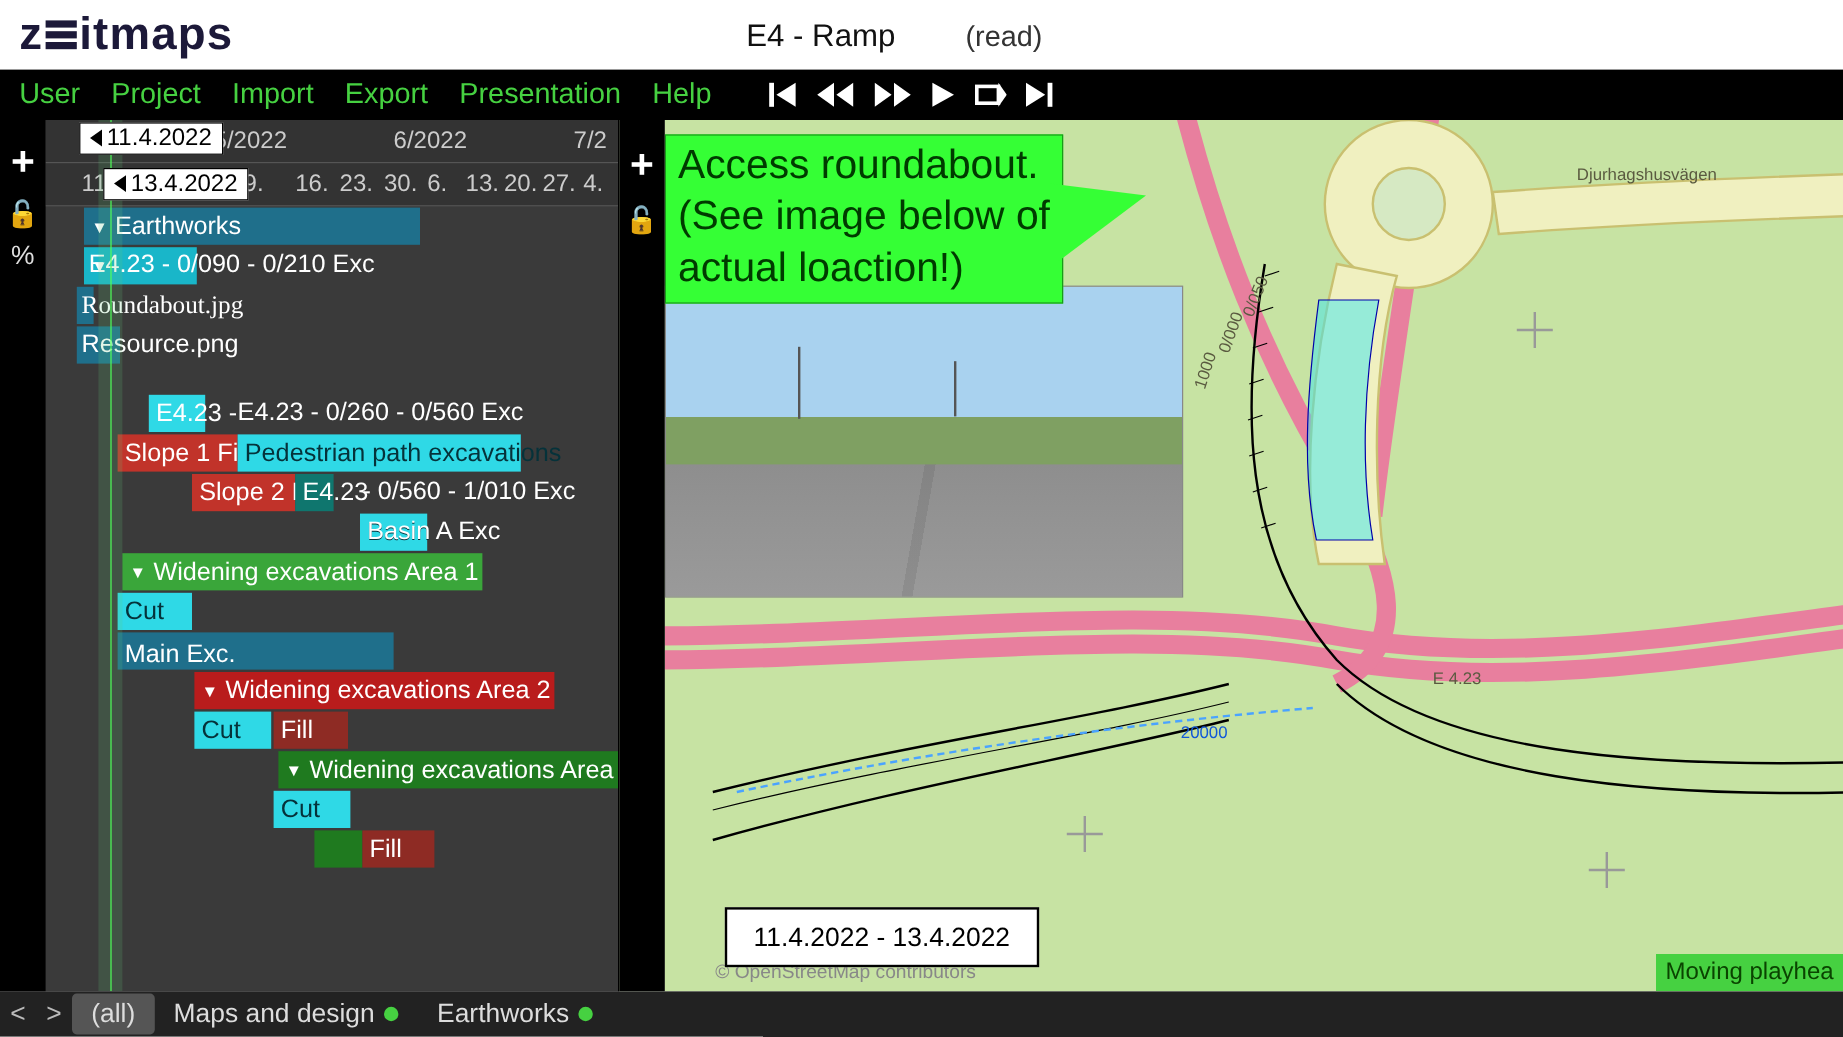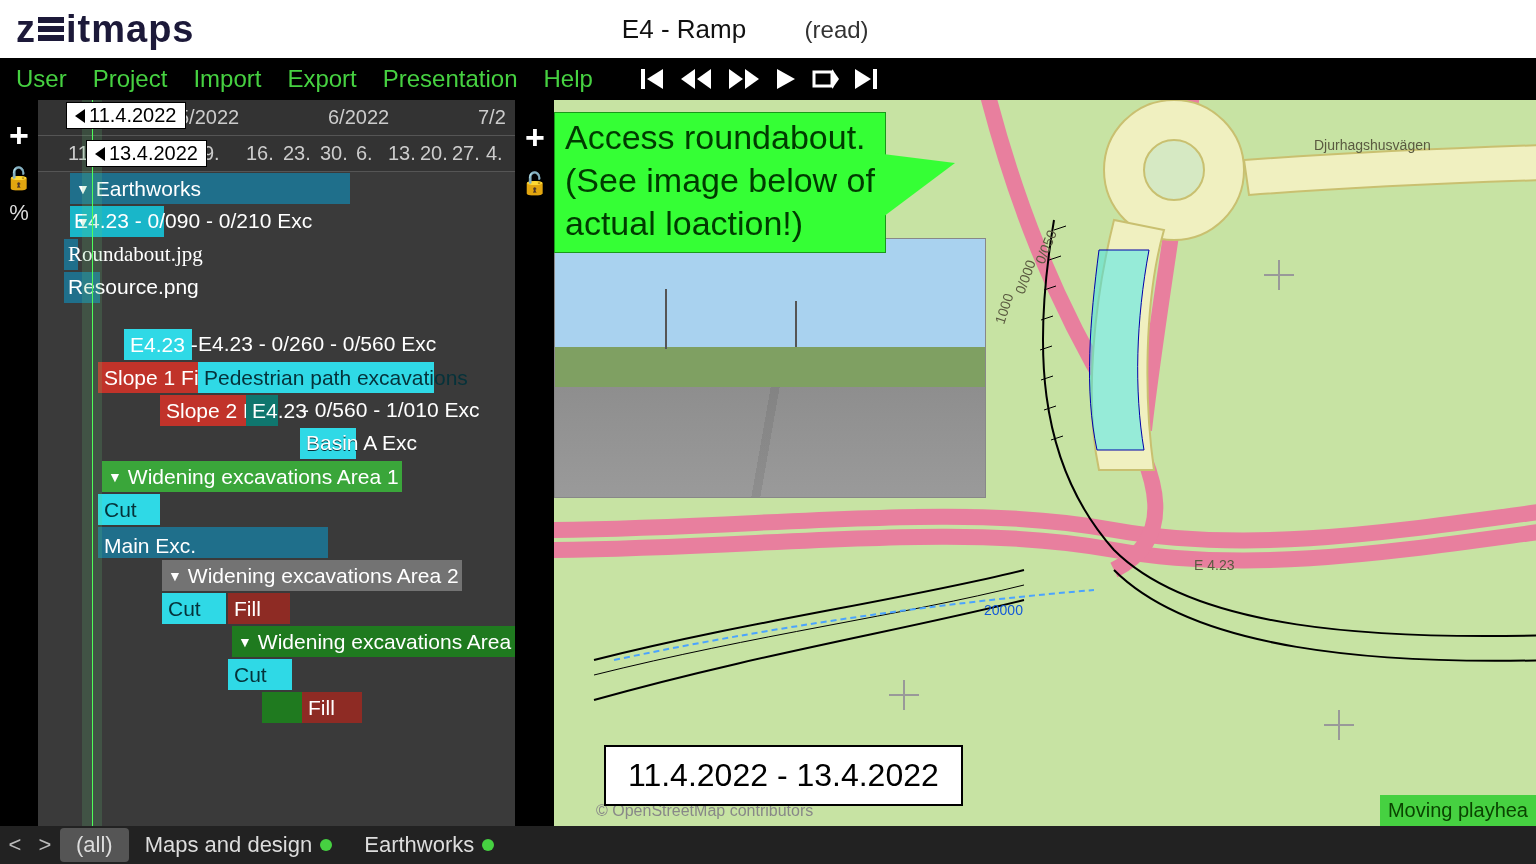--- a/index.html
+++ b/index.html
@@ -55,21 +55,21 @@
   .callout { position: absolute; left: 0; top: 12px; background: #35ff35; color: #003b00; font-size: 34px; line-height: 40px; font-family: "Courier New", monospace; padding: 4px 10px 6px 10px; border: 1px solid #1a991a; max-width: 430px; z-index: 5; }
   .callout .tail { position: absolute; right: -70px; top: 40px; width: 0; height: 0; border-left: 80px solid #35ff35; border-top: 10px solid transparent; border-bottom: 60px solid transparent; }
 
   .photo { position: absolute; left: 0; top: 138px; width: 432px; height: 260px; background: linear-gradient(#a9d2ef 0 42%, #7fa062 42% 58%, #8a8a8a 58% 100%); border: 1px solid #888; z-index: 4; }
   .photo::after{content:"";position:absolute;left:0;right:0;bottom:0;height:110px;background:
     linear-gradient(100deg, rgba(0,0,0,0) 0 48%, rgba(0,0,0,0.08) 48% 50%, rgba(0,0,0,0) 50%),
     linear-gradient(#8e8e8e,#9a9a9a);}
   .photo .pole{position:absolute;left:110px;top:50px;width:2px;height:60px;background:#555;}
   .photo .pole2{position:absolute;left:240px;top:62px;width:2px;height:46px;background:#555;}
 
-  .date-range { position: absolute; left: 50px; bottom: 20px; background: #fff; border: 2px solid #000; font-size: 32px; padding: 10px 22px; font-family: Arial; z-index: 5; }
+  .date-range { position: absolute; left: 50px; bottom: 20px; background: #fff; border: 2px solid #000; font-size: 22px; padding: 10px 22px; font-family: Arial; z-index: 5; }
   .attrib { position: absolute; left: 42px; bottom: 6px; font-size: 16px; color: #888; z-index: 3; }
   .status-pill { position: absolute; right: 0; bottom: 0; background: #46d141; color: #0a3; font-size: 20px; padding: 4px 8px; color:#0a4400; z-index:5;}
 
   
   .map svg { width: 100%; height: 100%; }
   .road { stroke: #e87f9e; stroke-width: 16; fill: none; }
   .grass { fill: #c7e3a3; }
   .ramp { fill: #f0f0c0; stroke: #c9c070; stroke-width: 2; }
   .design { stroke: #000; stroke-width: 2; fill: none; }
   .design-thin { stroke: #000; stroke-width: 1; fill: none; }
@@ -205,21 +205,21 @@
           <div class="grow">
             <div class="bar" style="left: 26px; width: 14px; background: rgb(31, 111, 139);"></div>
             <span class="lbl-after" style="left: 30px; top: 4px; position: absolute; font-family: Liberation Serif, serif;">Roundabout.jpg</span>
           </div>
           <div class="grow">
             <div class="bar" style="left: 26px; width: 36px; background: rgb(31, 111, 139);"></div>
             <span class="lbl-after" style="left: 30px; top: 4px; position: absolute;">Resource.png</span>
           </div>
           <div class="grow" style="height: 24px;"></div>
           <div class="grow">
-            <div class="bar" style="left: 86px; width: 68px; background: rgb(47, 217, 230);">
+            <div class="bar" style="left: 86px; width: 47px; background: rgb(47, 217, 230);">
               <span>E4.23 -</span>
             </div>
             <span class="lbl-after" style="left: 160px;">E4.23 - 0/260 - 0/560 Exc</span>
           </div>
           <div class="grow">
             <div class="bar" style="left: 60px; width: 100px; background: rgb(193, 51, 42);">
               <span>Slope 1 Fill</span>
             </div>
             <div class="bar" style="left: 160px; width: 236px; background: rgb(47, 217, 230); color: rgb(5, 50, 58);">
               <span>Pedestrian path excavations</span>
@@ -249,21 +249,21 @@
             <div class="bar" style="left: 60px; width: 62px; background: rgb(47, 217, 230); color: rgb(5, 50, 58);">
               <span>Cut</span>
             </div>
           </div>
           <div class="grow">
             <div class="bar" style="left: 60px; width: 230px; background: rgb(31, 111, 139); align-items: flex-end;">
               <span>Main Exc.</span>
             </div>
           </div>
           <div class="grow">
-            <div class="bar exp" style="left: 124px; width: 300px; background: #737373;">
+            <div class="bar exp" style="left: 124px; width: 300px; background: #b91c1c;">
               <span>Widening excavations Area  2</span>
             </div>
           </div>
           <div class="grow">
             <div class="bar" style="left: 124px; width: 64px; background: rgb(47, 217, 230); color: rgb(5, 50, 58);">
               <span>Cut</span>
             </div>
             <div class="bar" style="left: 190px; width: 62px; background: rgb(142, 43, 36);">
               <span>Fill</span>
             </div>

